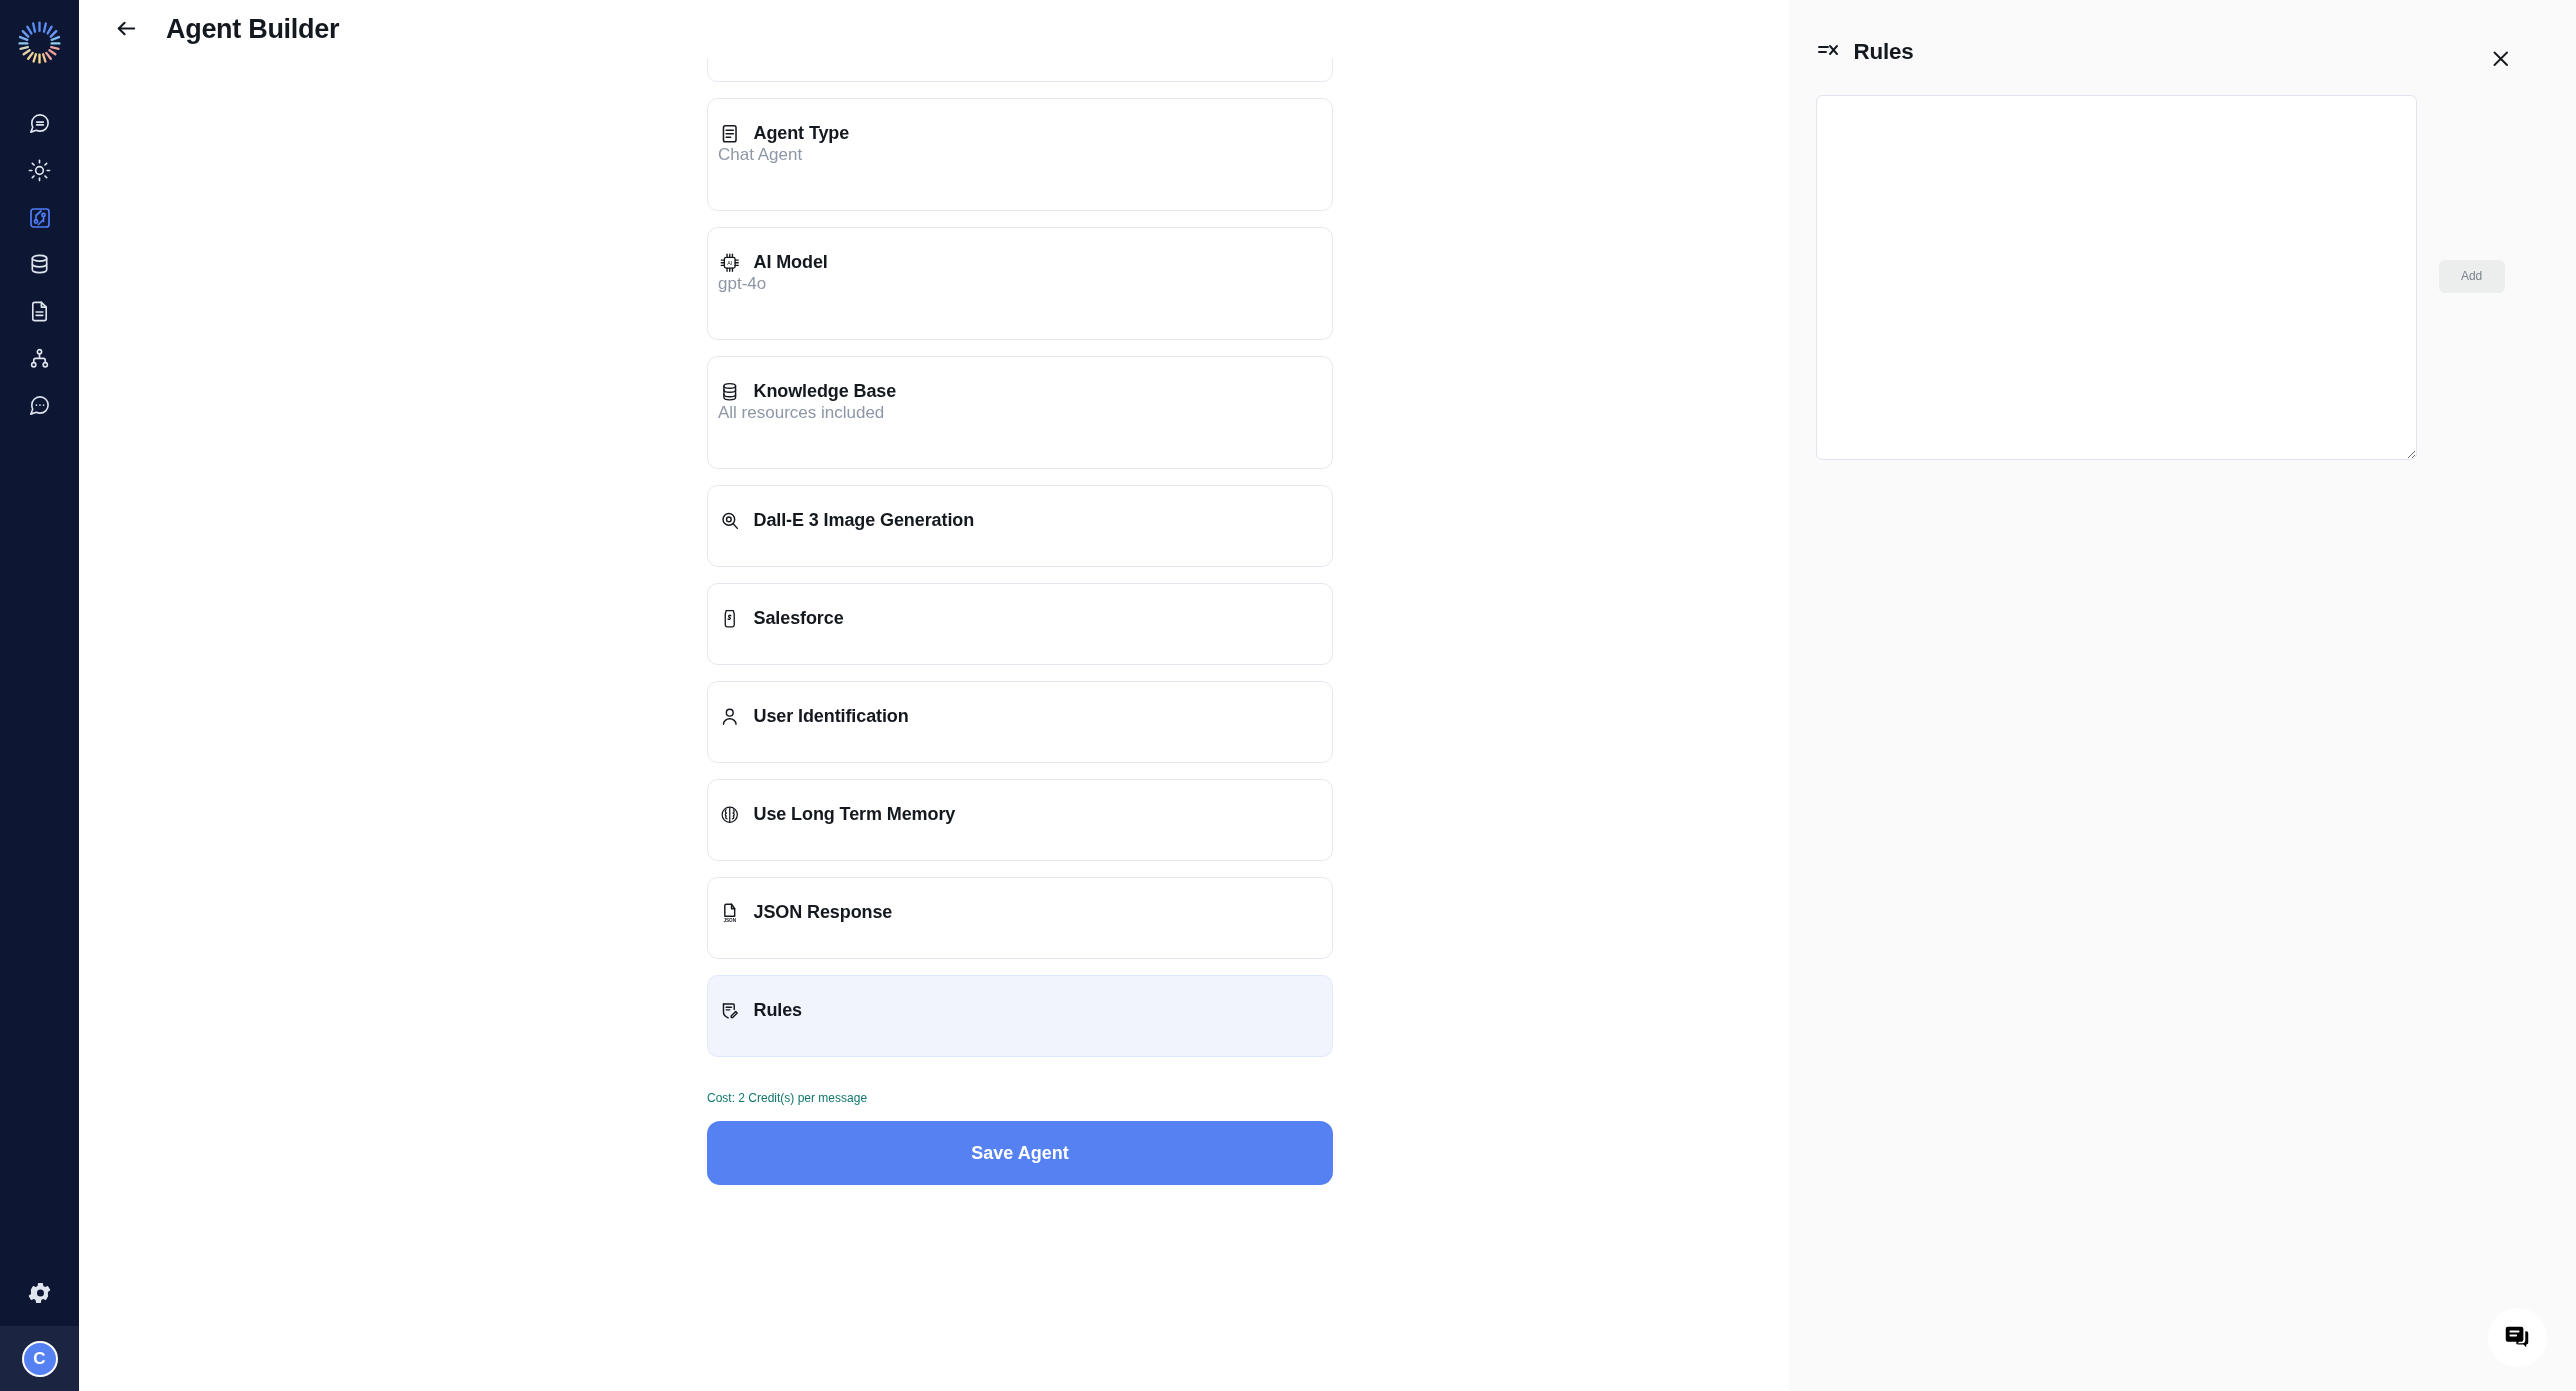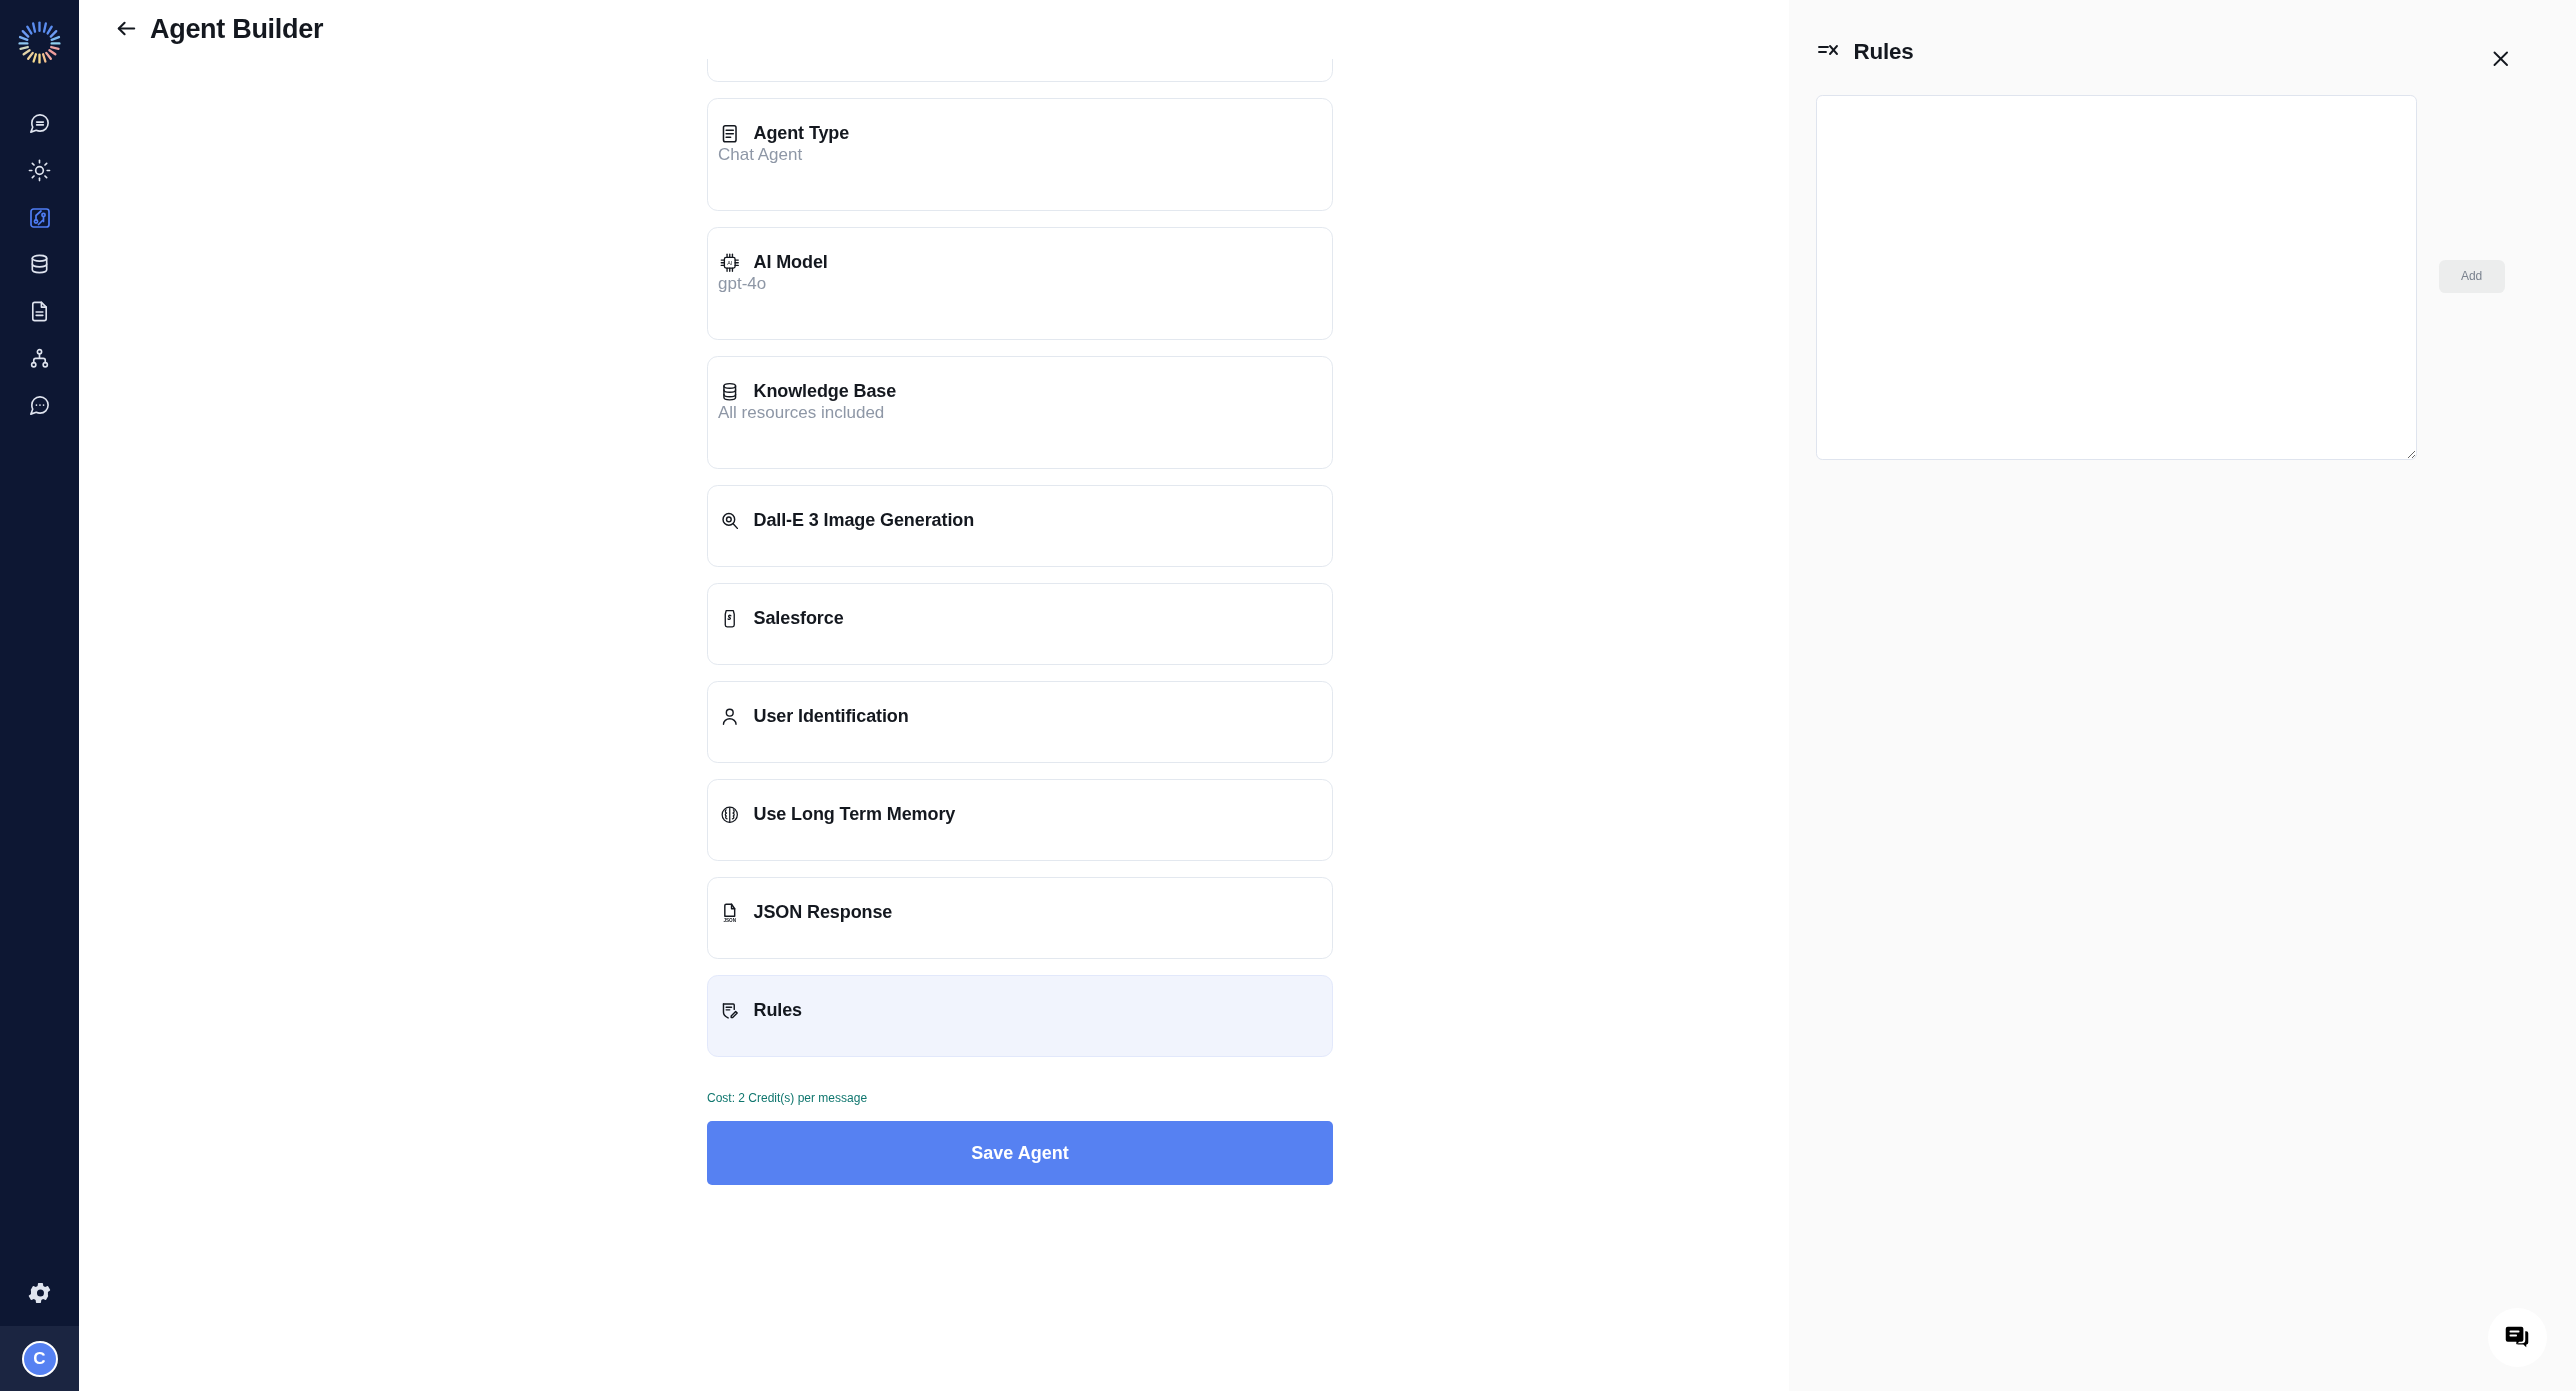--- a/index.html
+++ b/index.html
@@ -70,20 +70,21 @@
     padding-left: 32px;
   }
   .back-arrow {
     width: 30px; height: 30px;
     display: flex; align-items: center; justify-content: center;
     cursor: pointer; margin-right: 9px;
   }
   .page-title {
     font-size: 27px; font-weight: 700; color: #14181f;
     letter-spacing: -0.3px;
+    margin-left: 16px;
   }
 
   .scroll-region {
     position: absolute; top: 59px; left: 0;
     width: 1710px; height: 1333px;
     overflow: hidden;
   }
   .cards-col {
     width: 626px;
     margin-left: 628px;
@@ -115,21 +116,21 @@
   .card-title { font-size: 18px; font-weight: 700; color: #14181f; letter-spacing: -0.1px; }
   .card-value { font-size: 17px; color: #8e97a6; margin-left: 0px; font-weight: 400; }
 
   .cost-text {
     font-size: 12px; color: #0f766e;
     margin-top: 34px; margin-bottom: 16px;
   }
   .save-btn {
     width: 626px; height: 64px;
     background: #5681f2;
-    border: none; border-radius: 5px;
+    border: none; border-radius: 13px;
     color: #ffffff; font-size: 18px; font-weight: 600;
     font-family: "Liberation Sans", sans-serif;
     cursor: pointer;
     display: flex; align-items: center; justify-content: center;
   }
 
   
   .right-panel {
     width: 787px; height: 1392px;
     background: #fafafa;

